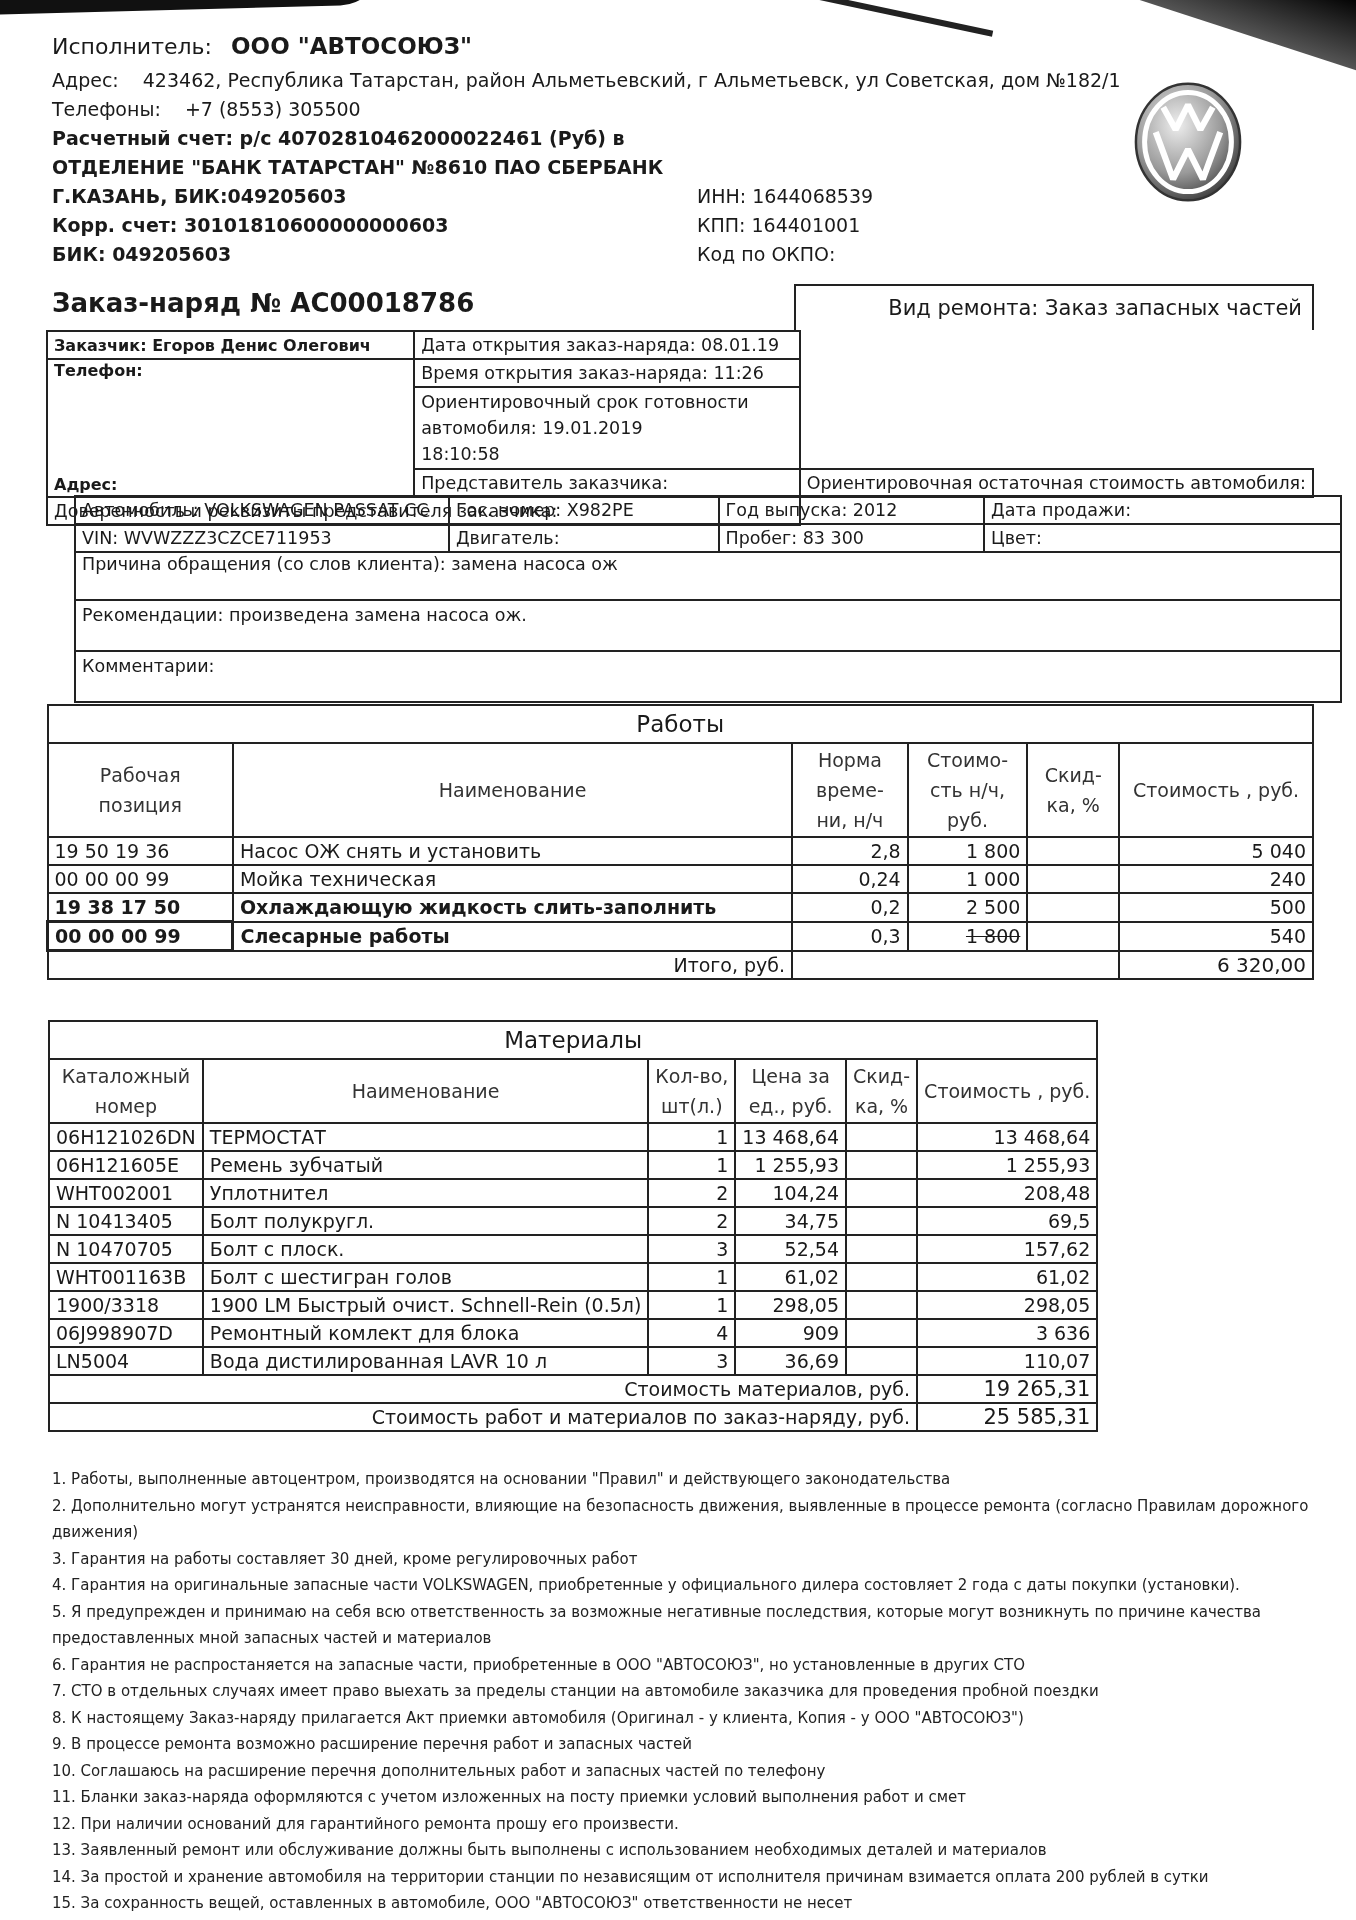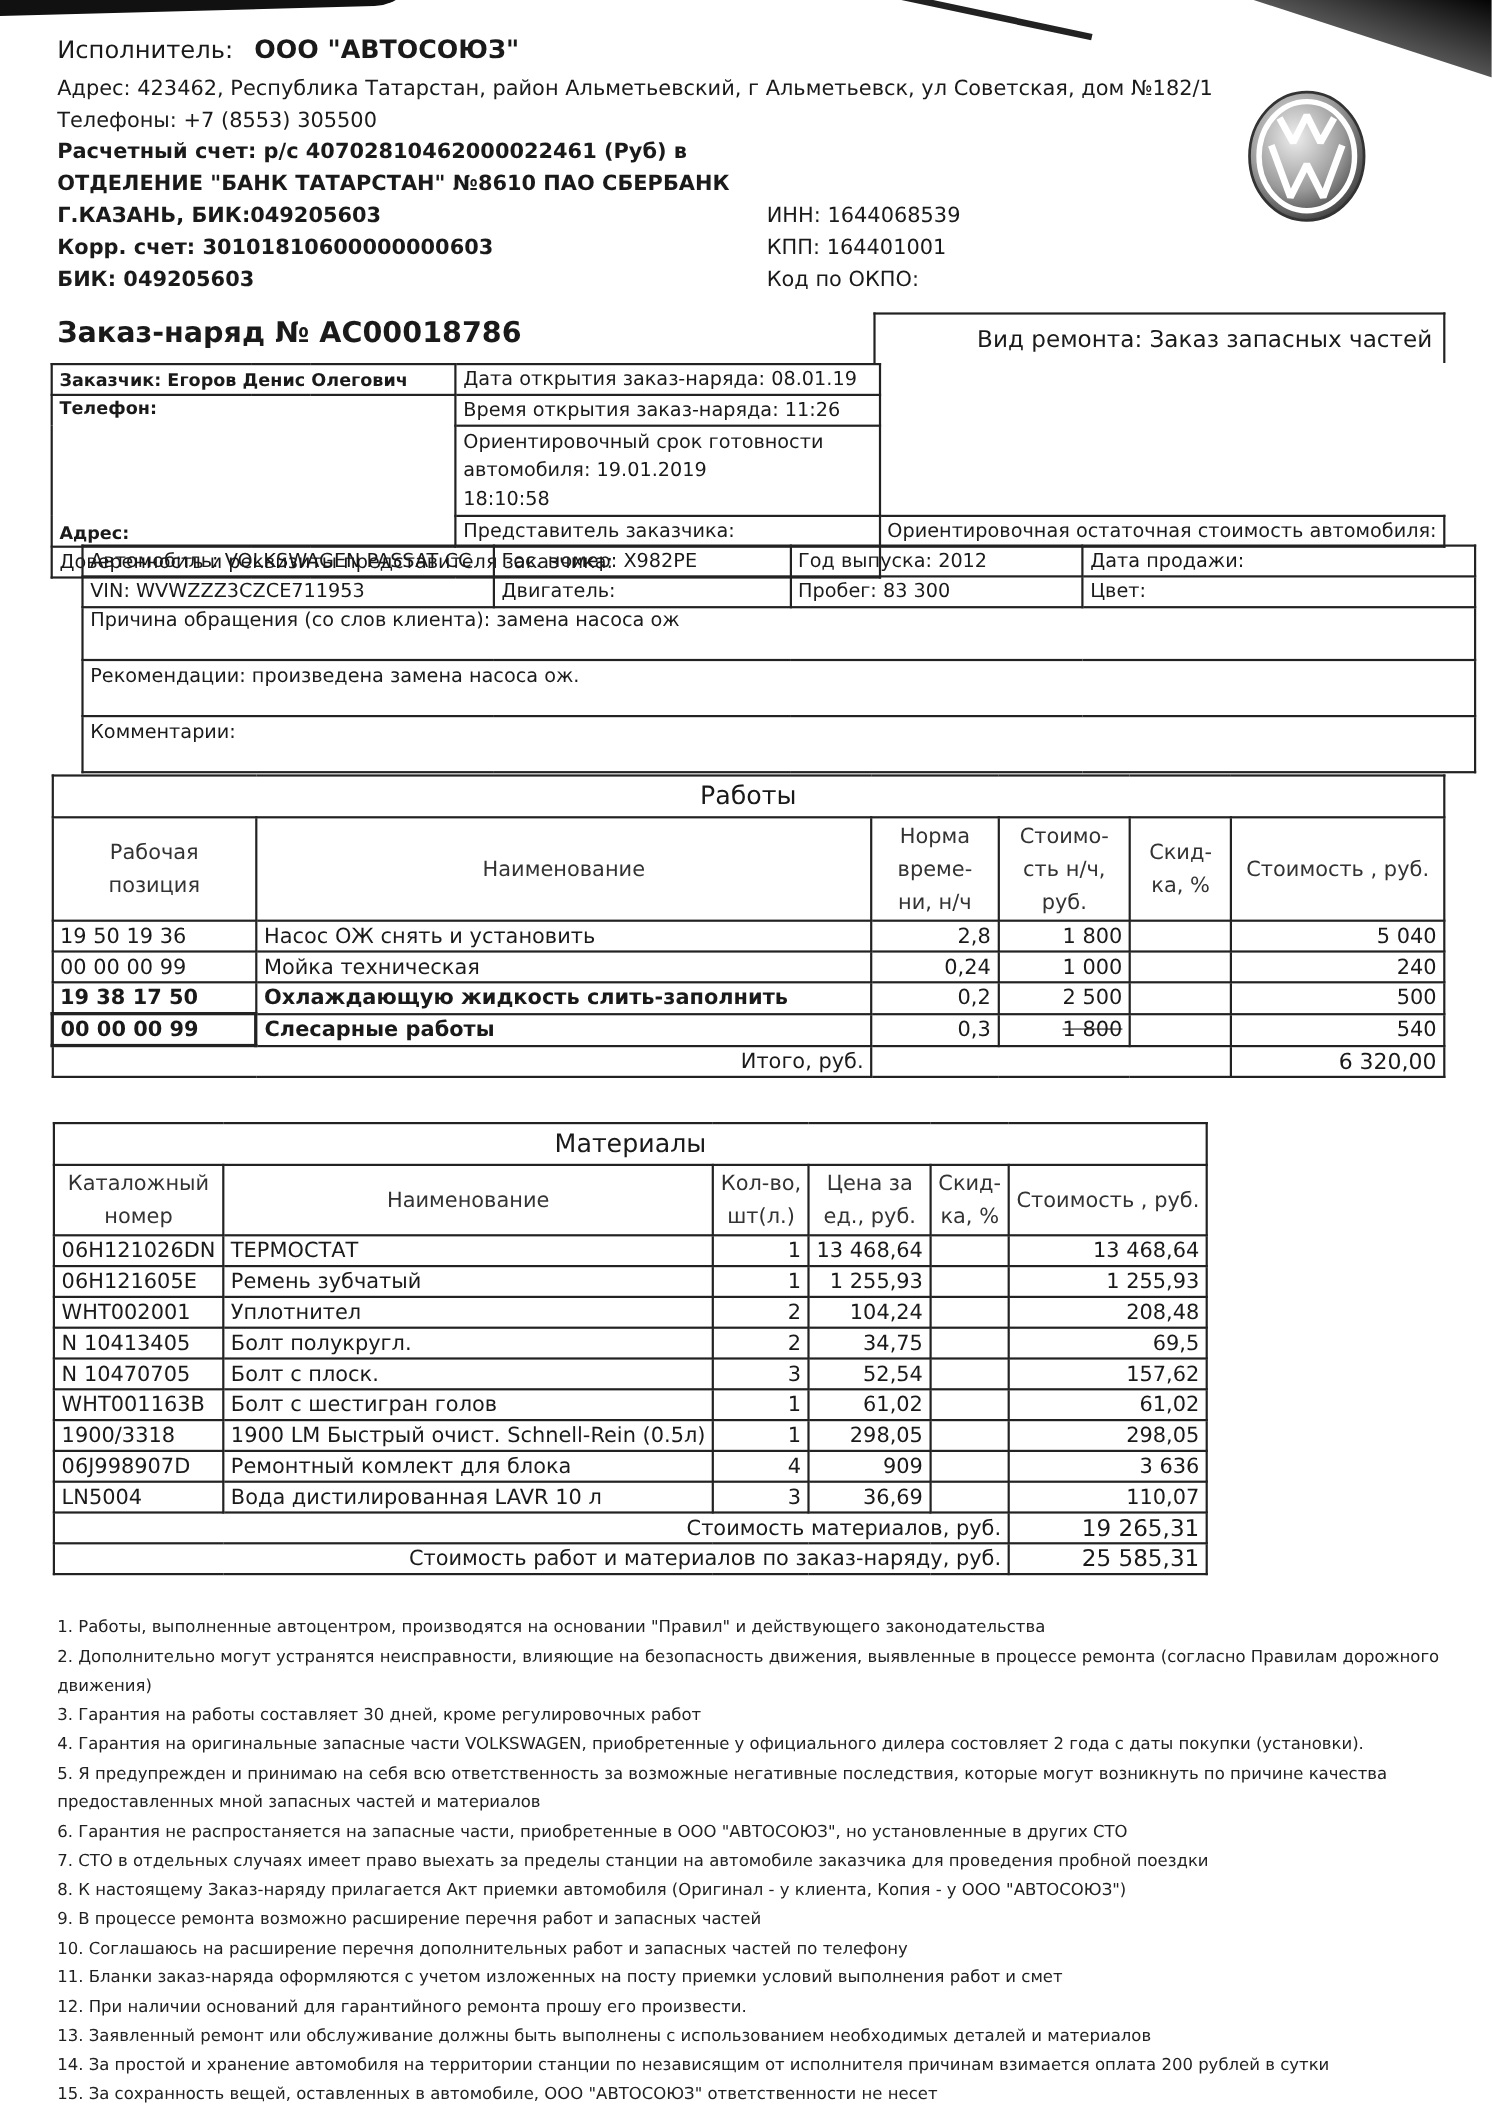--- a/index.html
+++ b/index.html
@@ -48,25 +48,25 @@
 <div class="scan-edge-left"></div>
 <div class="scan-edge-mid"></div>
 <div class="scan-edge-right"></div>
 
 <div class="abs" style="left:52px; top:32px;">
   <span class="hdr" style="font-size:22px;">Исполнитель:</span>
   <span class="company" style="margin-left:14px;">ООО "АВТОСОЮЗ"</span>
 </div>
 <div class="abs hdr" style="left:52px; top:66px;">
   <span>Адрес:</span>
-  <span style="text-align:right;">423462, Республика Татарстан, район Альметьевский, г Альметьевск, ул Советская, дом №182/1</span>
+  <span style="margin-left:18px;text-align:right;">423462, Республика Татарстан, район Альметьевский, г Альметьевск, ул Советская, дом №182/1</span>
 </div>
 <div class="abs hdr" style="left:52px; top:95px;">
   <span>Телефоны:</span>
-  <span style="">+7 (8553) 305500</span>
+  <span style="margin-left:18px;">+7 (8553) 305500</span>
 </div>
 <div class="abs hdr bold" style="left:52px; top:124px;">Расчетный счет: р/с 40702810462000022461 (Руб) в</div>
 <div class="abs hdr bold" style="left:52px; top:153px;">ОТДЕЛЕНИЕ "БАНК ТАТАРСТАН" №8610 ПАО СБЕРБАНК</div>
 <div class="abs hdr bold" style="left:52px; top:182px;">Г.КАЗАНЬ, БИК:049205603</div>
 <div class="abs hdr bold" style="left:52px; top:211px;">Корр. счет: 30101810600000000603</div>
 <div class="abs hdr bold" style="left:52px; top:240px;">БИК: 049205603</div>
 
 <div class="abs hdr" style="left:697px; top:182px;">ИНН: 1644068539</div>
 <div class="abs hdr" style="left:697px; top:211px;">КПП: 164401001</div>
 <div class="abs hdr" style="left:697px; top:240px;">Код по ОКПО:</div>

